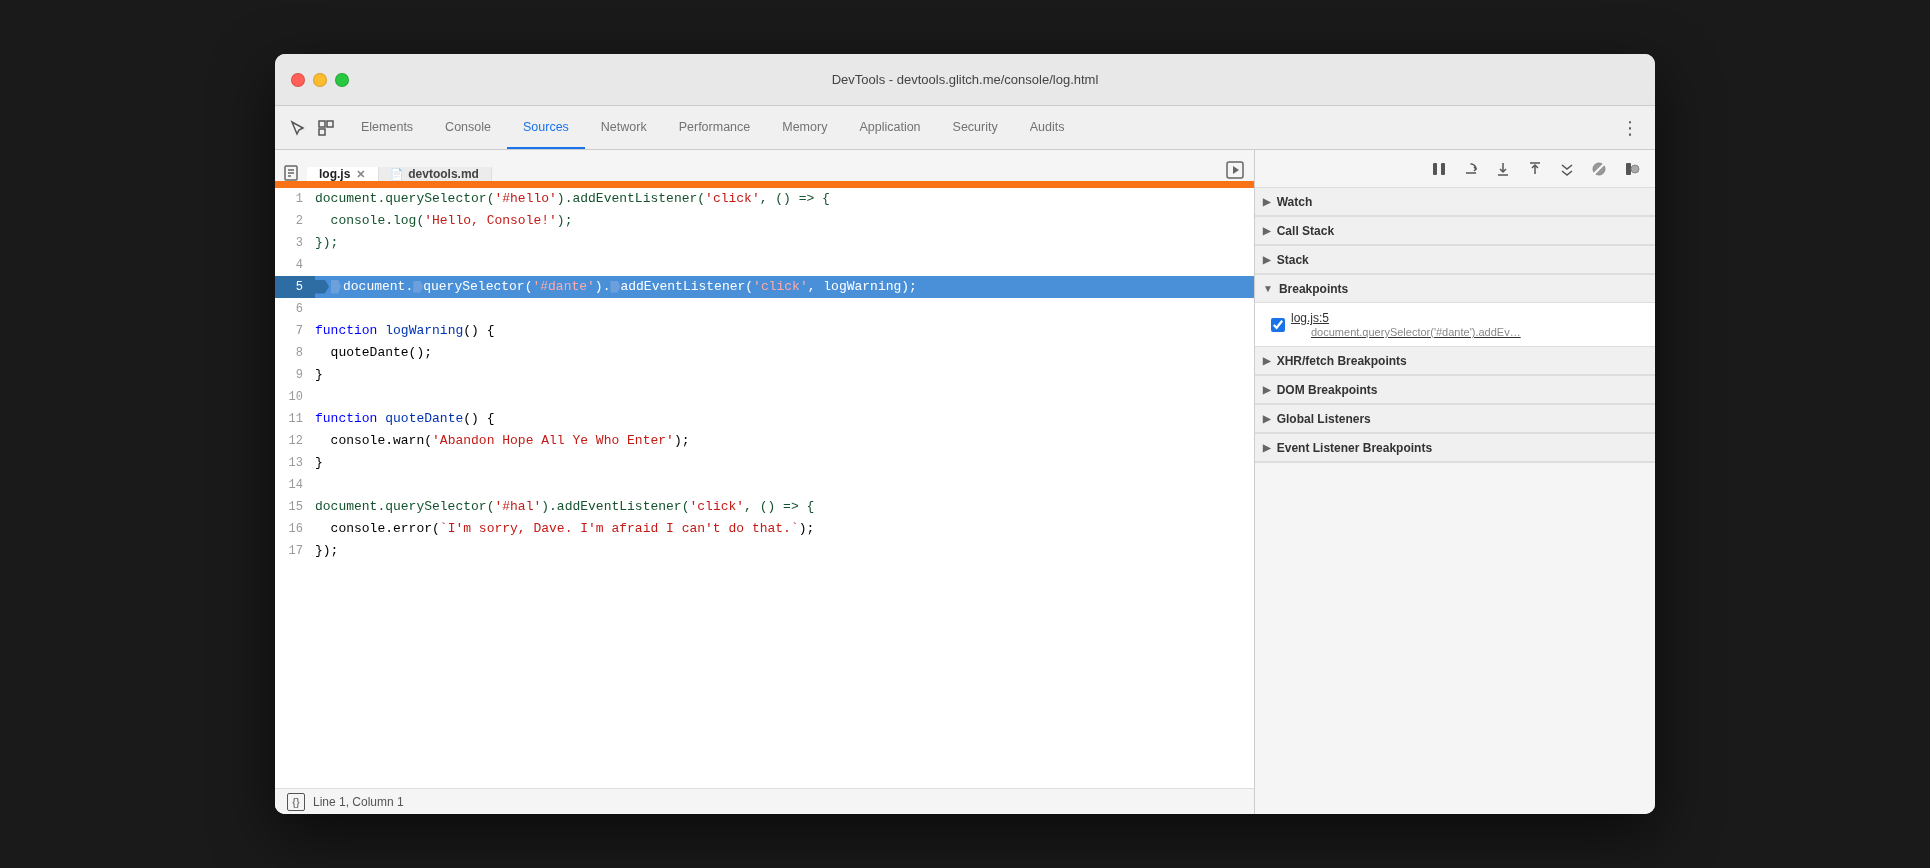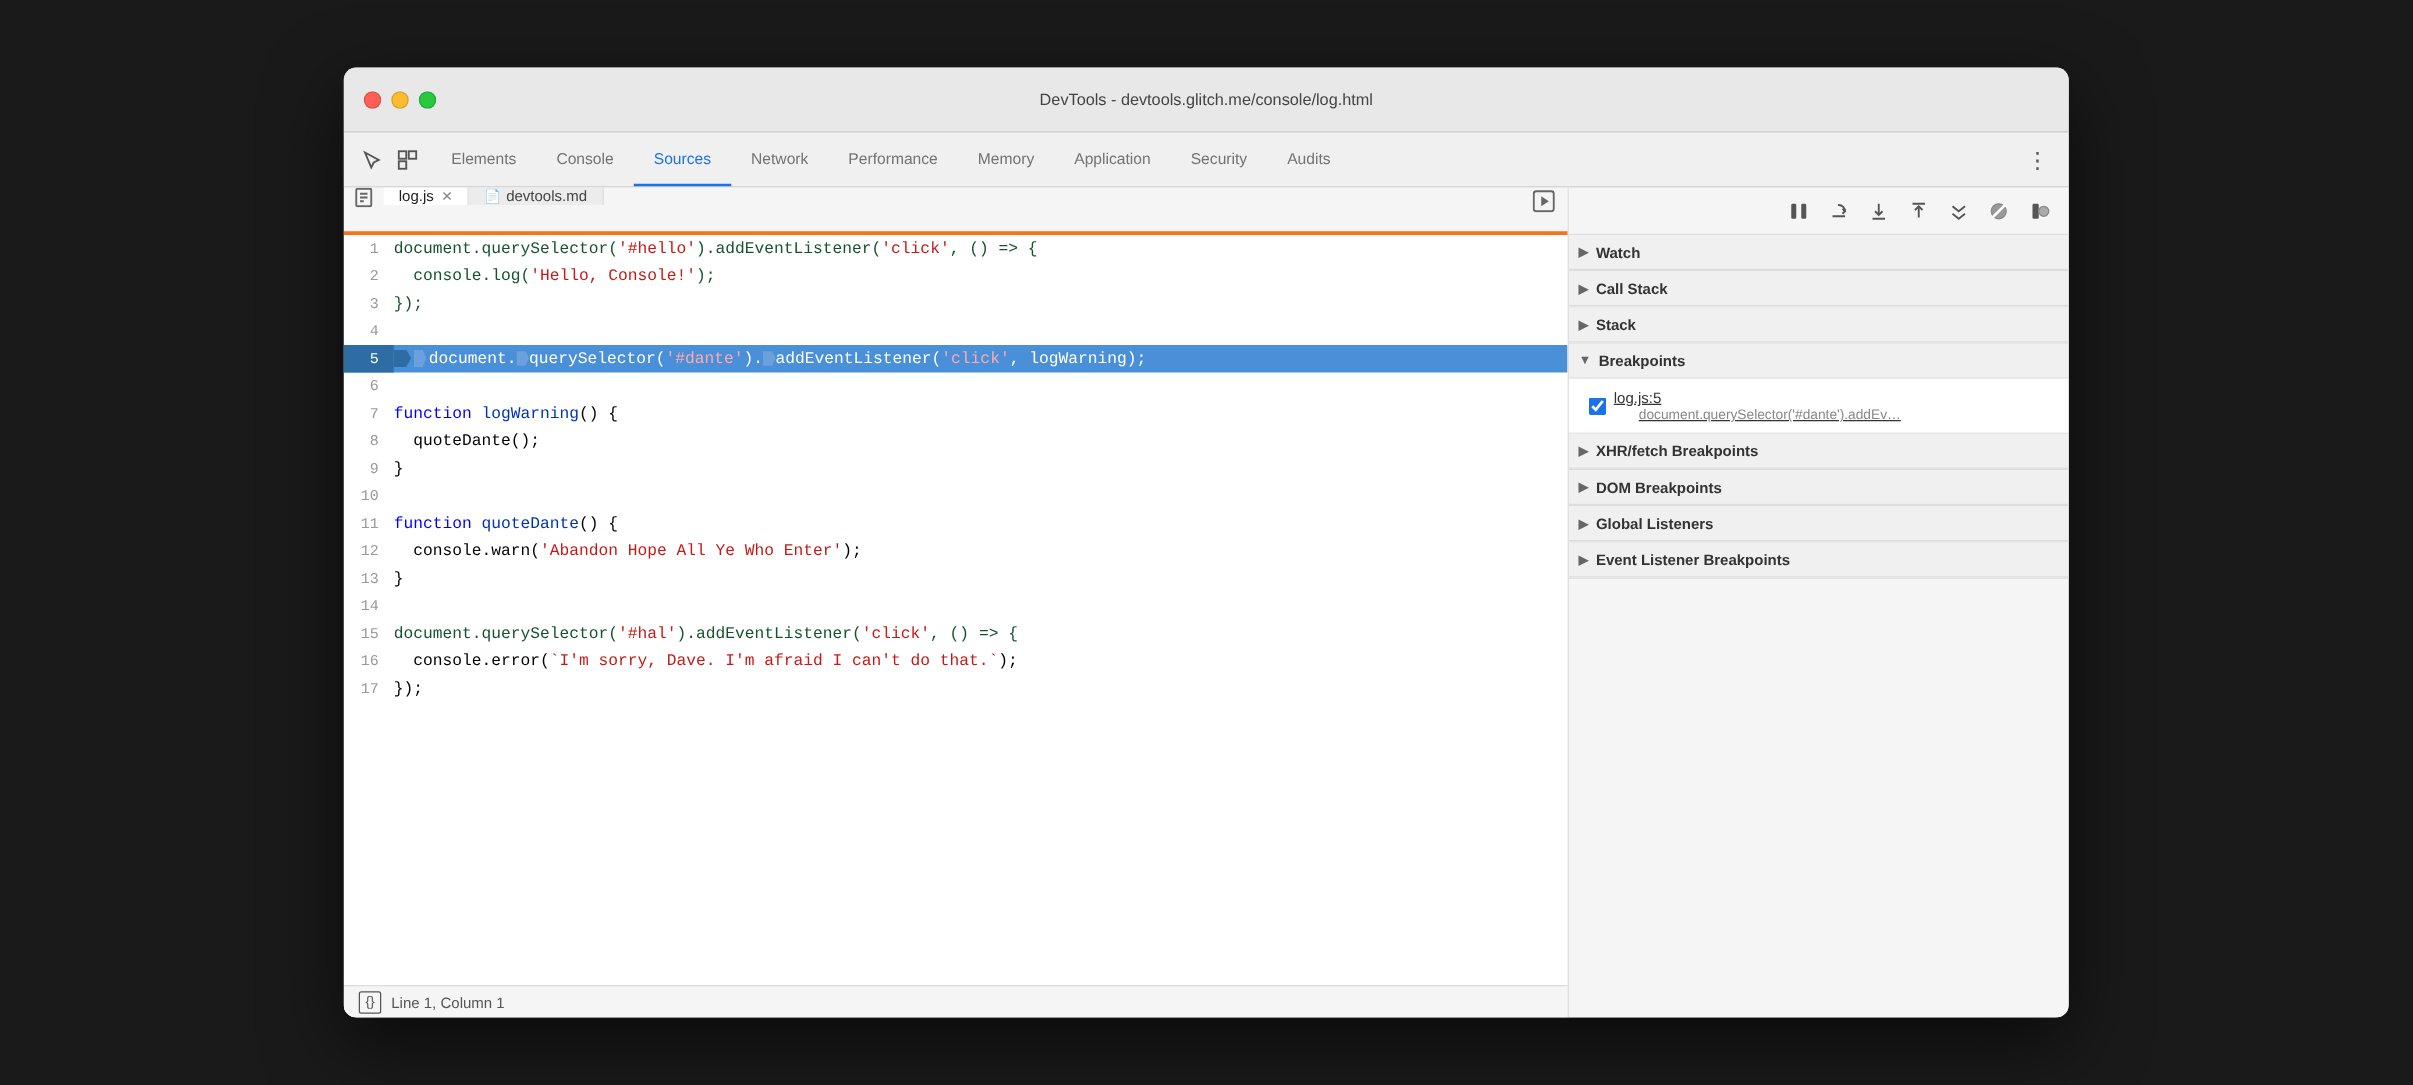--- a/index.html
+++ b/index.html
@@ -114,24 +114,25 @@
       width: 980px;
       display: flex;
       flex-direction: column;
       border-right: 1px solid #ccc;
       background: #fff;
     }
     
     .file-tabs {
       height: 38px;
       display: flex;
-      align-items: flex-start;
+      align-items: flex-end;
       background: #f5f5f5;
-      border-bottom: 3px solid #f97316;
+      border-bottom: 7px solid #f97316;
       flex-shrink: 0;
+      font-weight: bold;
     }
     .file-tab-icons {
       display: flex;
       align-items: center;
       padding: 0 8px;
       color: #666;
       font-size: 14px;
     }
     .file-tab {
       display: flex;

